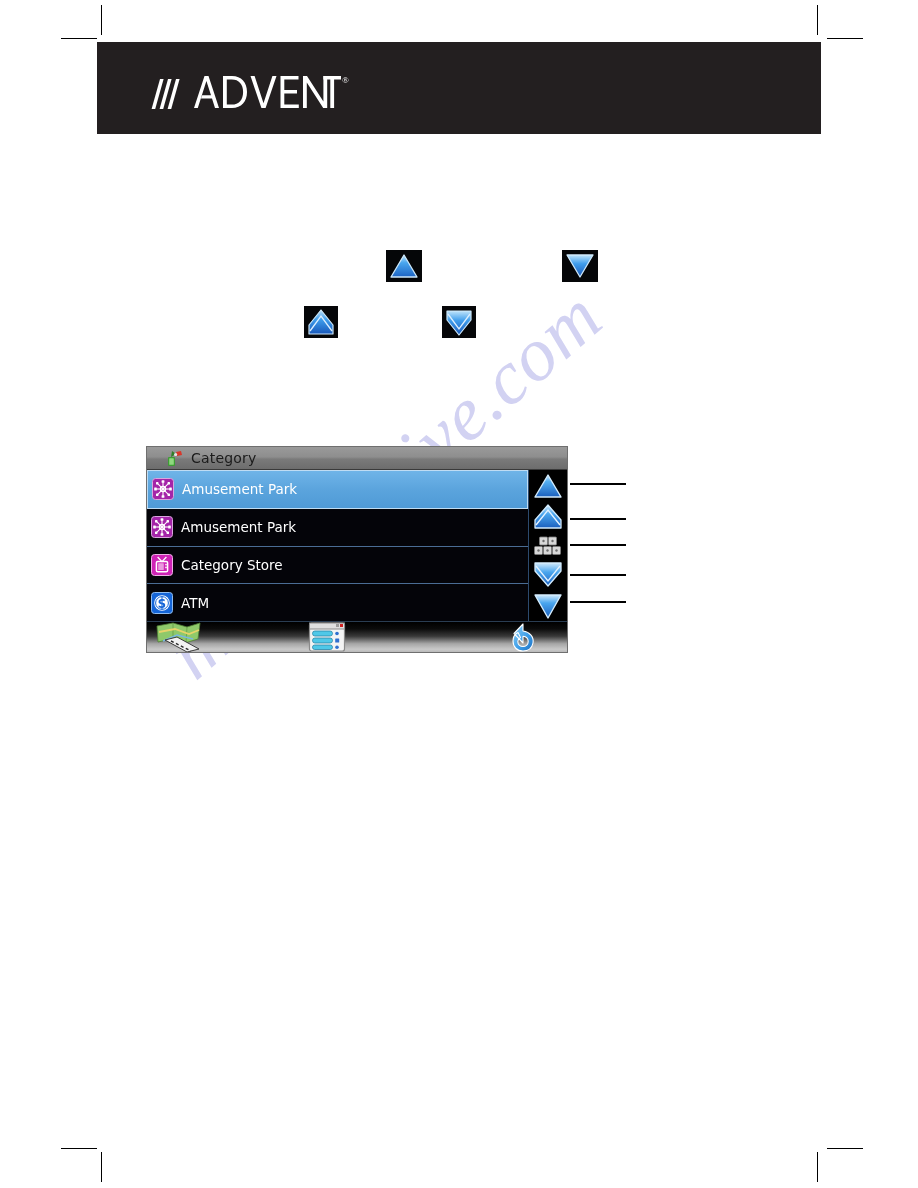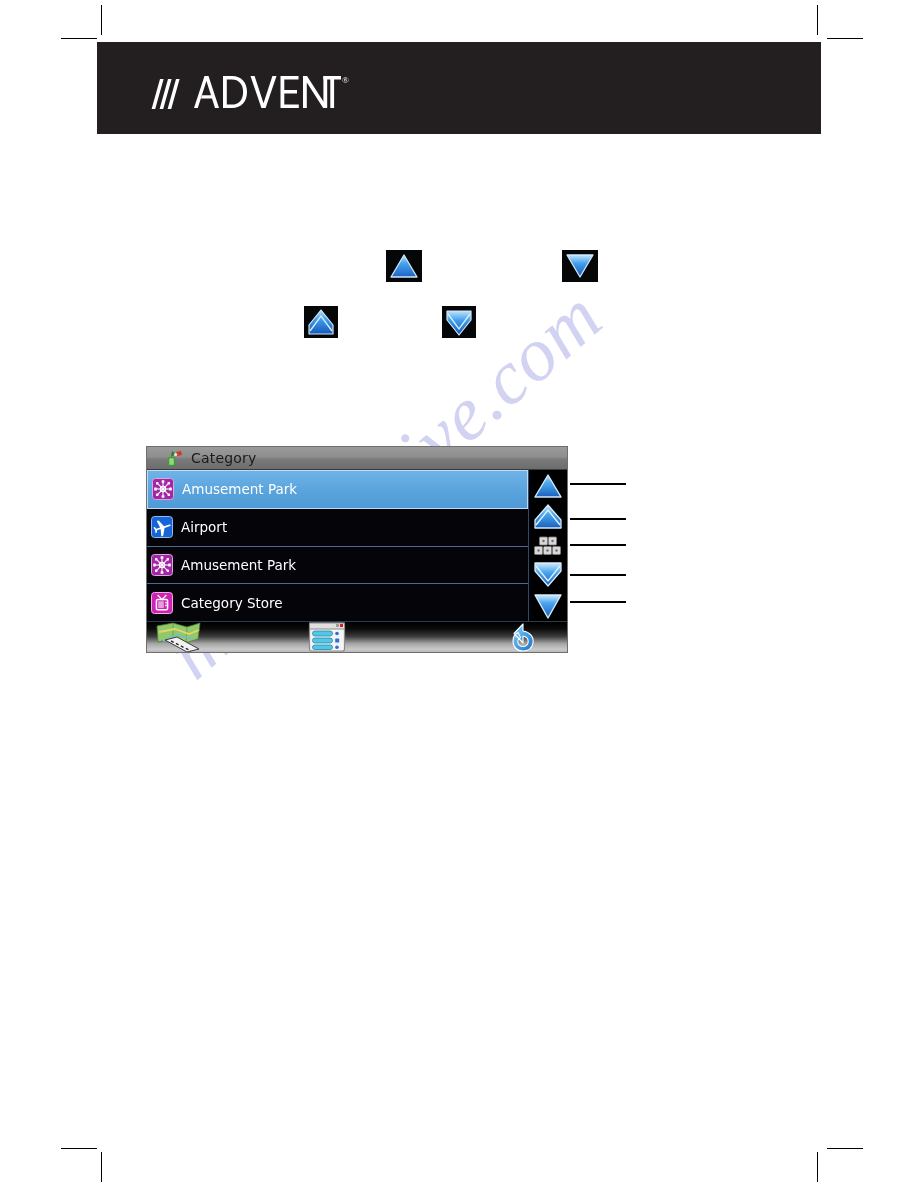--- a/index.html
+++ b/index.html
@@ -361,29 +361,20 @@
               <rect x="4" y="4" width="2.4" height="2.4" rx="0.5"></rect>
               <rect x="15.6" y="4" width="2.4" height="2.4" rx="0.5"></rect>
               <rect x="4" y="15.6" width="2.4" height="2.4" rx="0.5"></rect>
               <rect x="15.6" y="15.6" width="2.4" height="2.4" rx="0.5"></rect>
             </g>
           </svg>
         </span>
         <span class="row-label">Amusement Park</span>
       </div>
 
-      <div class="row">
-        <span class="row-icon">
-          <svg width="22" height="22" viewBox="0 0 22 22">
-            <rect x="0.5" y="0.5" width="21" height="21" rx="3" fill="#1565d8" stroke="#8fbcf0" stroke-width="1"></rect>
-            <path d="M18.5 8.4 L13 10.2 L7.6 4.4 L5.7 5 L9.1 11.5 L5.5 12.7 L3.6 11 L2.4 11.4 L4.1 14.2 L4.6 17.2 L5.8 16.8 L6 14.3 L9.6 13.1 L10.3 20.4 L12.2 19.8 L13.6 11.9 L19.1 10.1 C19.9 9.8 20 8.2 18.5 8.4 Z" fill="#ffffff"></path>
-          </svg>
-        </span>
-        <span class="row-label">Airport</span>
-      </div>
 
       <div class="row">
         <span class="row-icon">
           <svg width="22" height="22" viewBox="0 0 22 22">
             <rect x="0.5" y="0.5" width="21" height="21" rx="3" fill="#a425a8" stroke="#d9a6dd" stroke-width="1"></rect>
             <g stroke="#ffffff" stroke-width="1.1">
               <line x1="11" y1="3.5" x2="11" y2="18.5"></line>
               <line x1="3.5" y1="11" x2="18.5" y2="11"></line>
               <line x1="5.7" y1="5.7" x2="16.3" y2="16.3"></line>
               <line x1="16.3" y1="5.7" x2="5.7" y2="16.3"></line>
@@ -411,20 +402,32 @@
             <path d="M6.6 3 L11 7.6 L15.4 3" fill="none" stroke="#ffffff" stroke-width="1.3"></path>
             <rect x="5.4" y="7.4" width="11.2" height="10.4" rx="1.4" fill="none" stroke="#ffffff" stroke-width="1.5"></rect>
             <rect x="7.2" y="9.2" width="5.6" height="6.8" rx="0.6" fill="#ffffff" opacity="0.55"></rect>
             <circle cx="15" cy="10.6" r="0.85" fill="#ffffff"></circle>
             <circle cx="15" cy="13.4" r="0.85" fill="#ffffff"></circle>
           </svg>
         </span>
         <span class="row-label">Category Store</span>
       </div>
 
+      <div class="row">
+        <span class="row-icon">
+          <svg width="22" height="22" viewBox="0 0 22 22">
+            <rect x="0.5" y="0.5" width="21" height="21" rx="3" fill="#1565d8" stroke="#8fbcf0" stroke-width="1"></rect>
+            <circle cx="11" cy="11" r="7.8" fill="#ffffff"></circle>
+            <circle cx="11" cy="11" r="6.4" fill="none" stroke="#1565d8" stroke-width="1"></circle>
+            <text x="11" y="15.6" font-family="DejaVu Sans, sans-serif" font-size="11.5" font-weight="bold" fill="#1565d8" text-anchor="middle">S</text>
+            <line x1="11" y1="4.6" x2="11" y2="17.4" stroke="#1565d8" stroke-width="1.1"></line>
+          </svg>
+        </span>
+        <span class="row-label">ATM</span>
+      </div>
 
     </div>
 
     <div class="scrollbar">
 
       <div class="scroll-btn">
         <svg width="30" height="26" viewBox="0 0 30 26">
           <defs>
             <linearGradient id="sUp" x1="0" y1="0" x2="0" y2="1">
               <stop offset="0%" stop-color="#cfe9fc"></stop>

